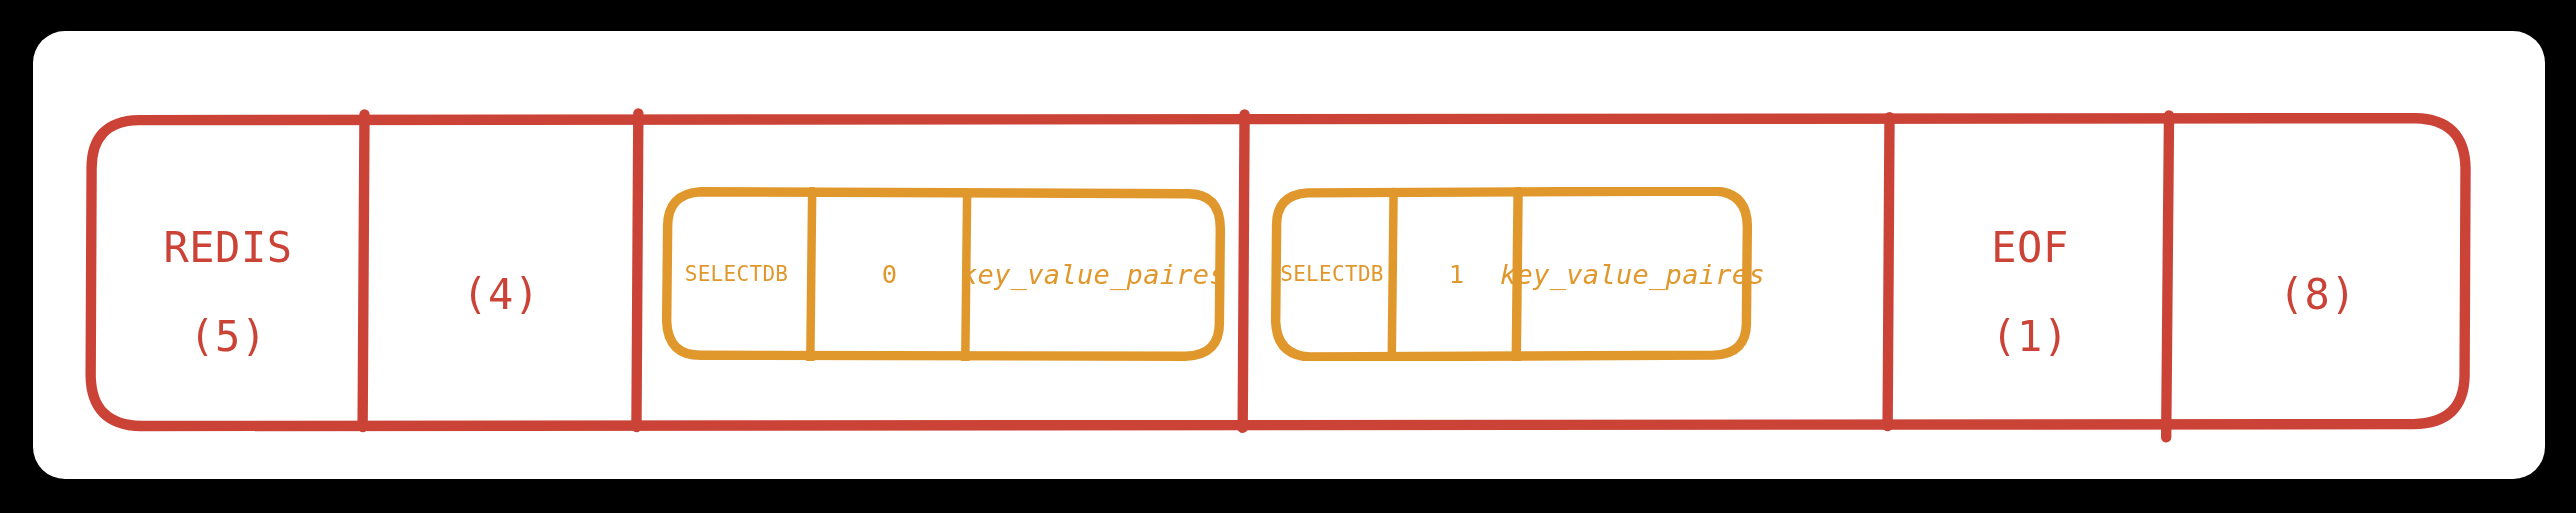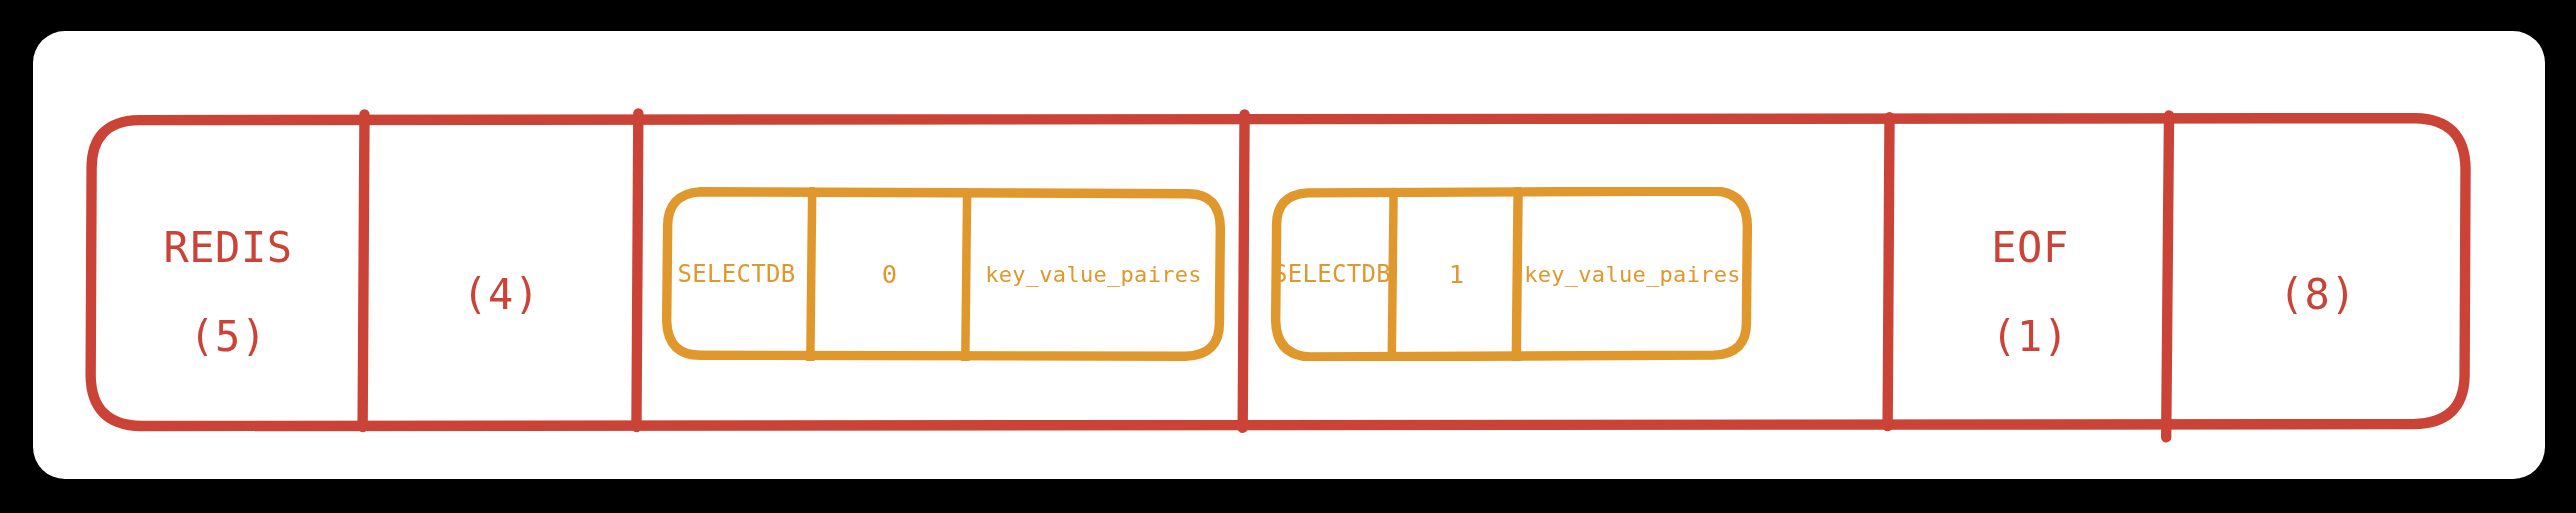--- a/index.html
+++ b/index.html
@@ -74,23 +74,23 @@
   .ocell {
     position: absolute;
     top: 0;
     height: 174px;
     display: flex;
     align-items: center;
     justify-content: center;
     color: #e0982c;
     white-space: nowrap;
   }
-  .ocell.small  { font-size: 24px; letter-spacing: 0.3px; }
+  .ocell.small  { font-size: 21px; letter-spacing: 0.3px; }
   .ocell.medium { font-size: 25.5px; }
-  .ocell.kv     { font-size: 22px; letter-spacing: 0.3px; }
+  .ocell.kv     { font-size: 27px; letter-spacing: 0.3px; font-style: italic; }
 </style>
 </head>
 <body>
 
 <div id="card"></div>
 
 <div id="frame-wrap">
   <svg width="2576" height="514" viewBox="0 0 2728 544">
 
     <path d="M 147 127

